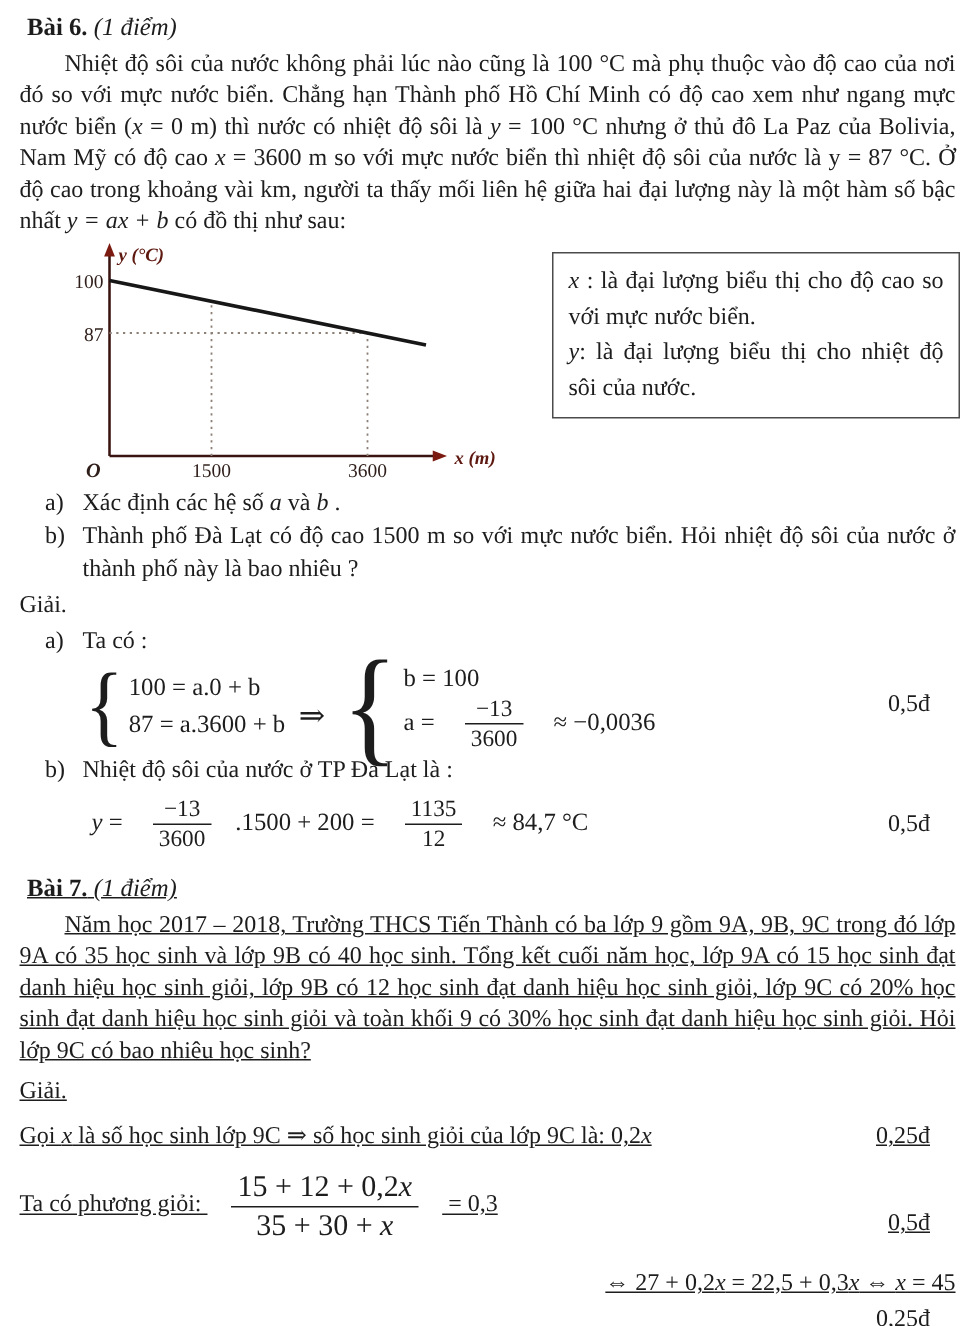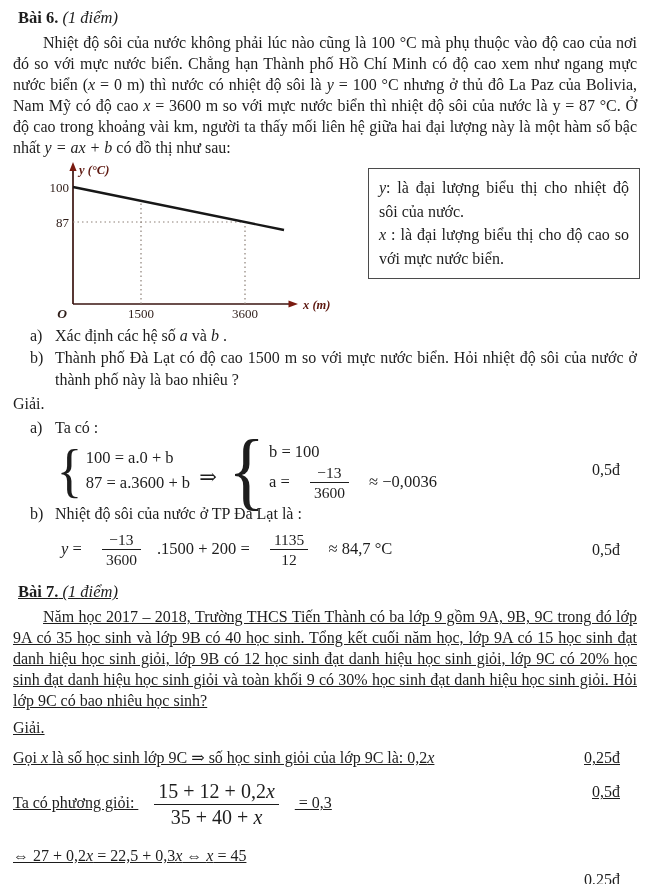--- a/index.html
+++ b/index.html
@@ -39,21 +39,21 @@
   .sys-lines{margin-left:2px;font-size:16.5px;}
   .sys-lines .sline{line-height:25px;}
   .implies{font-size:21px;margin:14px 9px 0 9px;}
   .frac{display:inline-block;vertical-align:middle;text-align:center;line-height:1.12;font-size:15.5px;margin:0 16px;}
   .frac .num{display:block;padding:0 4px 1px 4px;}
   .frac .den{display:block;border-top:1.3px solid #1d1d1d;padding:1px 4px 0 4px;}
   .frac-line{line-height:24px;}
   .eqb-row{margin:6px 0 2px 0;}
   .eqb-line{margin-left:48px;font-size:16.5px;}
   .sec7{margin-top:14px;text-decoration:underline;}
-  .sol-line{display:flex;align-items:flex-start;line-height:24px;margin-top:7px;}
+  .sol-line{display:flex;align-items:flex-end;line-height:24px;margin-top:7px;}
   .sol-line .frac{font-size:20px;}
   .mathline{white-space:nowrap;}
 </style>
 </head>
 <body>
 
 <div class="page">
 
   <section>
     <p class="heading"><span class="hb">Bài 6.</span><span class="hi"> (1 điểm)</span></p>
@@ -77,22 +77,22 @@
         <text x="38" y="13" font-size="12.5" font-style="italic" font-weight="bold" fill="#5d1810">y (°C)</text>
         <text x="28" y="31" font-size="13" text-anchor="end" fill="#2e1d18">100</text>
         <text x="28" y="66" font-size="13" text-anchor="end" fill="#2e1d18">87</text>
         <text x="26" y="157" font-size="13.5" font-style="italic" font-weight="bold" text-anchor="end" fill="#2e1d18">O</text>
         <text x="100" y="157" font-size="13" text-anchor="middle" fill="#2e1d18">1500</text>
         <text x="204" y="157" font-size="13" text-anchor="middle" fill="#2e1d18">3600</text>
         <text x="262" y="148" font-size="12.5" font-style="italic" font-weight="bold" fill="#5d1810">x (m)</text>
       </svg>
 
       <div class="note-box">
+        <p><span class="seg-i">x</span><span> : là đại lượng biểu thị cho độ cao so với mực nước biển.</span></p>
         <p><span class="seg-i">y</span><span>: là đại lượng biểu thị cho nhiệt độ sôi của nước.</span></p>
-        <p><span class="seg-i">x</span><span> : là đại lượng biểu thị cho độ cao so với mực nước biển.</span></p>
       </div>
     </div>
 
     <div class="list-item">
       <span class="li-label">a)</span>
       <span class="li-text"><span>Xác định các hệ số </span><span class="seg-i">a</span><span> và </span><span class="seg-i">b</span><span> .</span></span>
     </div>
     <div class="list-item">
       <span class="li-label">b)</span>
       <span class="li-text">Thành phố Đà Lạt có độ cao 1500 m so với mực nước biển. Hỏi nhiệt độ sôi của nước ở thành phố này là bao nhiêu ?</span>
@@ -147,21 +147,21 @@
     <p class="para">Năm học 2017 – 2018, Trường THCS Tiến Thành có ba lớp 9 gồm 9A, 9B, 9C trong đó lớp 9A có 35 học sinh và lớp 9B có 40 học sinh. Tổng kết cuối năm học, lớp 9A có 15 học sinh đạt danh hiệu học sinh giỏi, lớp 9B có 12 học sinh đạt danh hiệu học sinh giỏi, lớp 9C có 20% học sinh đạt danh hiệu học sinh giỏi và toàn khối 9 có 30% học sinh đạt danh hiệu học sinh giỏi. Hỏi lớp 9C có bao nhiêu học sinh?</p>
 
     <p class="giai" style="margin-top:6px;">Giải.</p>
 
     <div class="sol-line">
       <span><span>Gọi </span><span class="seg-i">x</span><span> là số học sinh lớp 9C ⇒ số học sinh giỏi của lớp 9C là: 0,2</span><span class="seg-i">x</span></span>
       <span class="score">0,25đ</span>
     </div>
 
     <div class="sol-line" style="margin-top:10px;">
-      <span class="mathline"><span>Ta có phương giỏi: </span><span class="frac"><span class="num"><span>15 + 12 + 0,2</span><span class="seg-i">x</span></span><span class="den"><span>35 + 40 + </span><span class="seg-i">x</span></span></span><span> = 0,3</span></span>
+      <span class="mathline"><span>Ta có phương giỏi: </span><span class="frac"><span class="num"><span>15 + 12 + 0,2</span><span class="seg-i">x</span></span><span class="den"><span>35 + 30 + </span><span class="seg-i">x</span></span></span><span> = 0,3</span></span>
       <span class="score">0,5đ</span>
     </div>
 
     <div class="sol-line" style="margin-top:16px;flex-direction:column;">
       <span><span>⇔ 27 + 0,2</span><span class="seg-i">x</span><span> = 22,5 + 0,3</span><span class="seg-i">x</span><span> ⇔ </span><span class="seg-i">x</span><span> = 45</span></span>
       <span class="score">0,25đ</span>
     </div>
   </section>
 
 </div>

